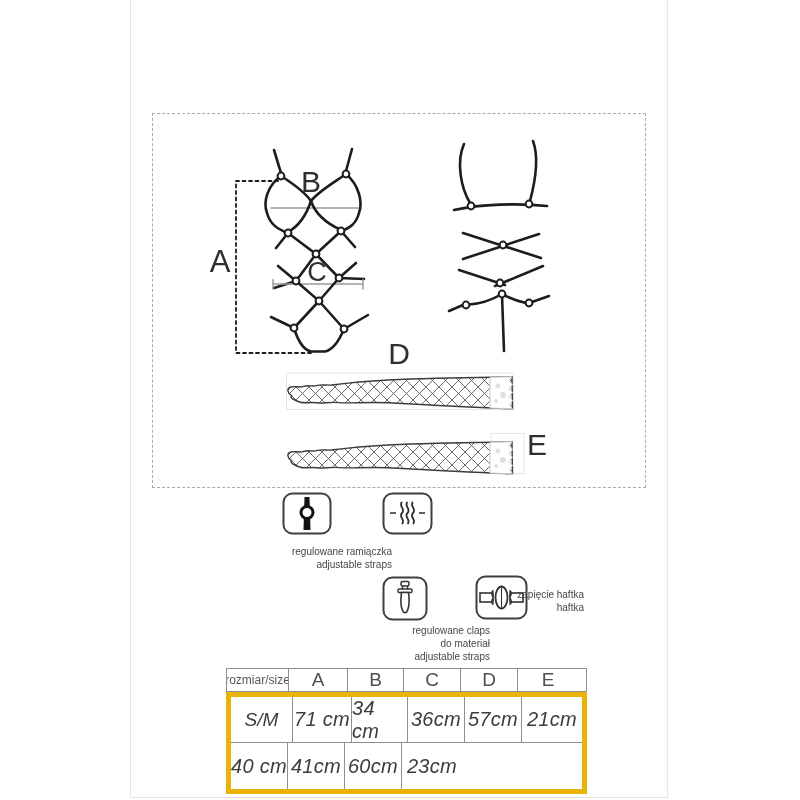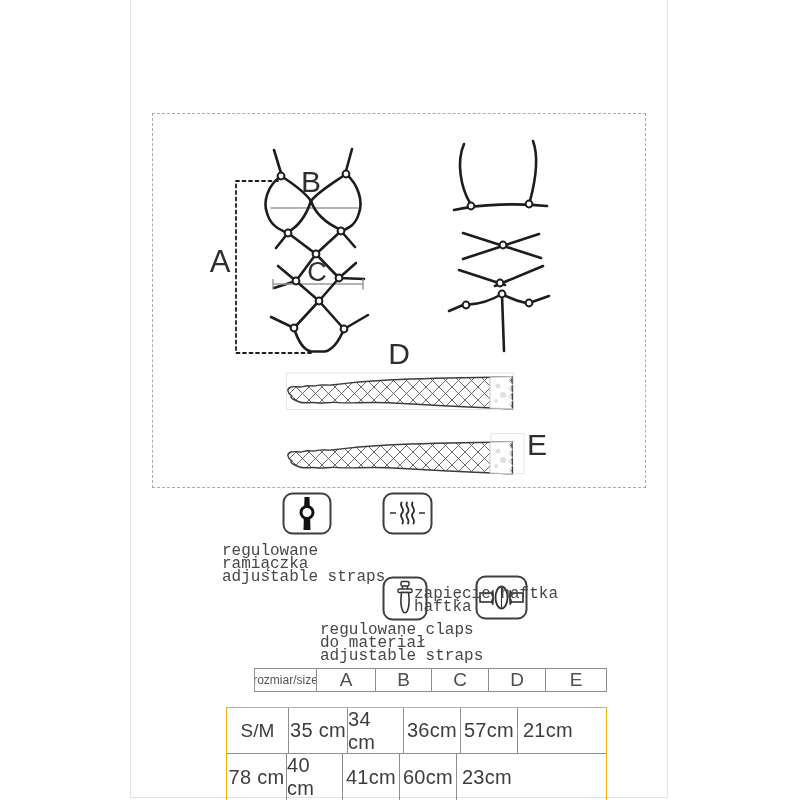--- a/index.html
+++ b/index.html
@@ -10,28 +10,28 @@
   .diagram-box{position:absolute;left:152px;top:113px;width:492px;height:373px;
         border:1px dashed #ababab;box-sizing:content-box;}
   .diagram-box svg{position:absolute;left:0;top:0;}
   .dim-label{position:absolute;width:34px;text-align:center;font-weight:300;color:#2f2f2f;line-height:1;}
   .lbl-a{left:203px;top:246px;font-size:31px;}
   .lbl-b{left:294px;top:167px;font-size:30px;}
   .lbl-c{left:300px;top:259px;font-size:27px;}
   .lbl-d{left:382px;top:339px;font-size:30px;}
   .lbl-e{left:520px;top:430px;font-size:30px;}
   .feat-icon{position:absolute;}
-  .feat-caption{position:absolute;width:170px;text-align:left;font-size:16px;line-height:13px;color:#474747;font-family:Liberation Mono, monospace;}
+  .feat-caption{position:absolute;width:170px;text-align:right;font-size:10px;line-height:13px;color:#474747;}
   .size-table{position:absolute;left:226px;top:668px;}
   .trow{display:flex;box-sizing:border-box;}
   .tcell{box-sizing:border-box;display:flex;align-items:center;justify-content:center;
          border-left:1px solid #8f8f8f;overflow:hidden;}
   .tcell:first-child{border-left:none;}
-  .thead-row{border:1px solid #8f8f8f;height:24px;margin-left:28px;}
-  .tbody-box{border:1px solid #eab308;margin-top:15px;}
+  .thead-row{border:1px solid #8f8f8f;height:24px;}
+  .tbody-box{border:5px solid #eab308;margin-top:0;font-style:italic;}
   .tbody-row{height:45px;}
   .tbody-row + .tbody-row{border-top:1px solid #8f8f8f;height:47px;}
   .cell-label{font-size:12px;color:#555;}
   .cell-letter{font-size:19px;font-weight:300;color:#4f4f4f;}
   .cell-size{font-size:19px;font-weight:300;color:#3d3d3d;}
   .cell-val{font-size:20px;font-weight:300;color:#3d3d3d;letter-spacing:.3px;}
   .w0{width:61px;} .w1{width:59px;} .w2{width:56px;} .w3{width:57px;} .w4{width:57px;} .w5{width:61px;}
 </style>
 </head>
 <body>
@@ -210,28 +210,27 @@
       <div class="tcell w0 cell-label">rozmiar/size</div>
       <div class="tcell w1 cell-letter">A</div>
       <div class="tcell w2 cell-letter">B</div>
       <div class="tcell w3 cell-letter">C</div>
       <div class="tcell w4 cell-letter">D</div>
       <div class="tcell w5 cell-letter">E</div>
     </div>
     <div class="tbody-box">
       <div class="trow tbody-row">
         <div class="tcell w0 cell-size">S/M</div>
-        <div class="tcell w1 cell-val">35 cm</div>
+        <div class="tcell w1 cell-val">71 cm</div>
         <div class="tcell w2 cell-val">34 cm</div>
         <div class="tcell w3 cell-val">36cm</div>
         <div class="tcell w4 cell-val">57cm</div>
         <div class="tcell w5 cell-val">21cm</div>
       </div>
       <div class="trow tbody-row">
-        <div class="tcell w1 cell-val">78 cm</div>
         <div class="tcell w2 cell-val">40 cm</div>
         <div class="tcell w3 cell-val">41cm</div>
         <div class="tcell w4 cell-val">60cm</div>
         <div class="tcell w5 cell-val">23cm</div>
       </div>
     </div>
   </div>
 </div>
 
 </body></html>

